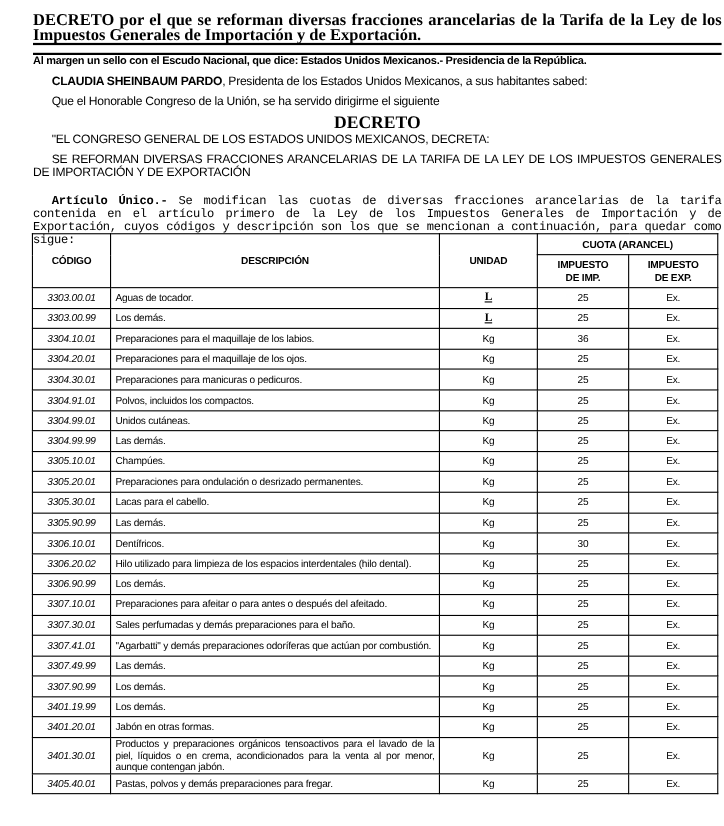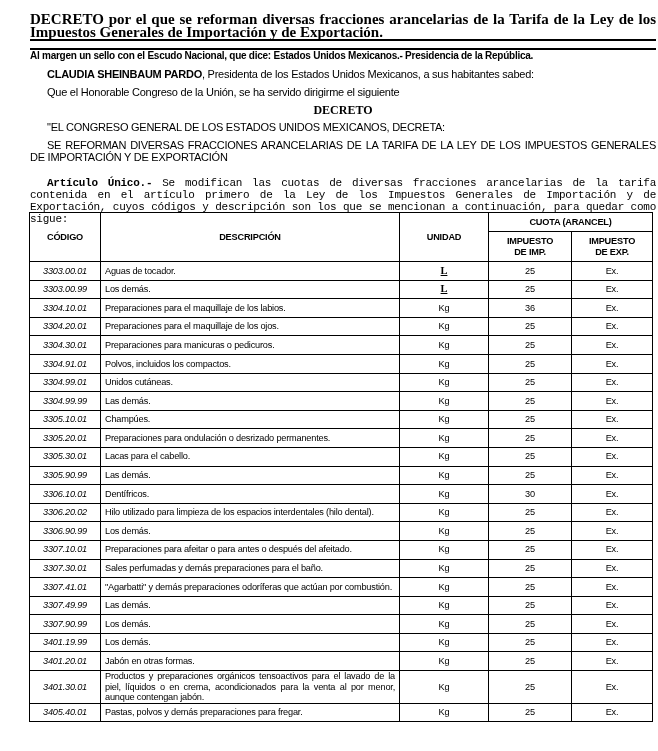--- a/index.html
+++ b/index.html
@@ -10,21 +10,21 @@
     font-family: "Liberation Serif", serif; font-weight: bold; font-size: 15px; line-height: 12.5px;
     text-align: justify; text-align-last: left;
   }
   .rule { position: absolute; left: 0; width: 626px; height: 1.5px; background: #000; }
   .sans { font-family: "Liberation Sans", sans-serif; font-size: 11px; letter-spacing: -0.25px; }
   .line { position: absolute; left: 0; width: 626px; white-space: nowrap; }
   .bold { font-weight: bold; }
   .indent { padding-left: 17px; box-sizing: border-box; }
   .center { text-align: center; }
   .justify { text-align: justify; text-align-last: left; white-space: normal; line-height: 12px; }
-  .serifb { font-family: "Liberation Serif", serif; font-weight: bold; font-size: 12px; }
+  .serifb { font-family: "Liberation Serif", serif; font-weight: bold; font-size: 16px; }
 
   table.tarifa {
     position: absolute; left: -1px; top: 212px; width: 623px;
     border-collapse: collapse; table-layout: fixed;
     font-family: "Liberation Sans", sans-serif; font-size: 9.2px; letter-spacing: -0.2px;
   }
   table.tarifa th, table.tarifa td { border: 1px solid #000; padding: 0 4px; }
   table.tarifa th { font-weight: bold; line-height: 11px; font-size: 9.2px; }
   table.tarifa td { height: 17.6px; line-height: 10.5px; }
   table.tarifa td.code { text-align: center; font-style: italic; }

